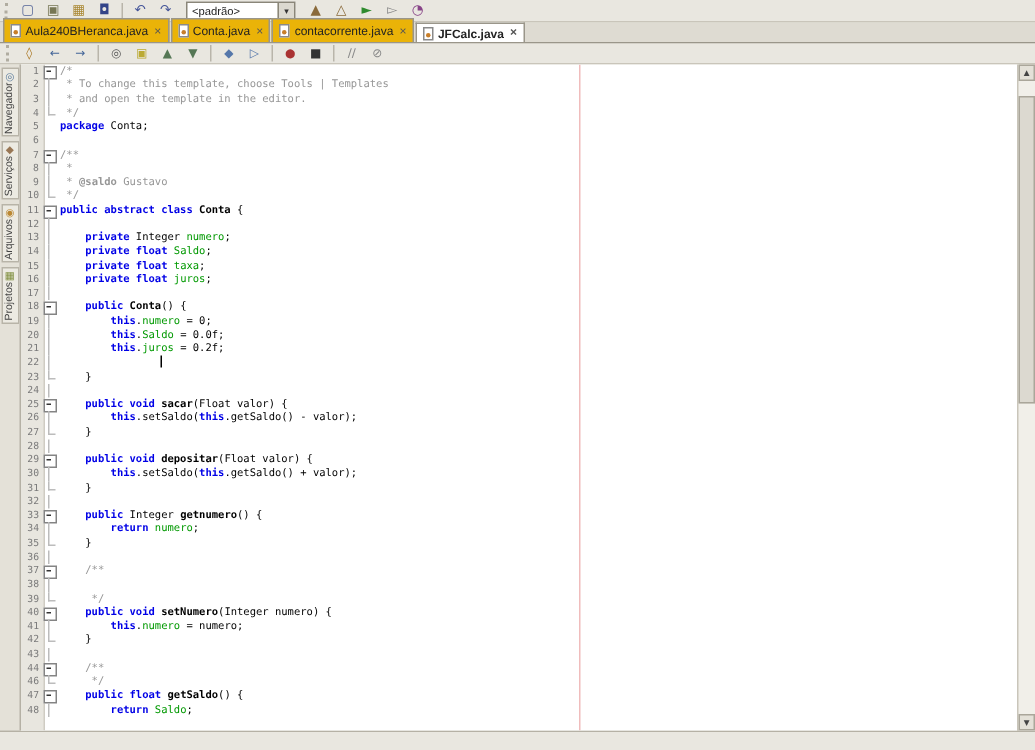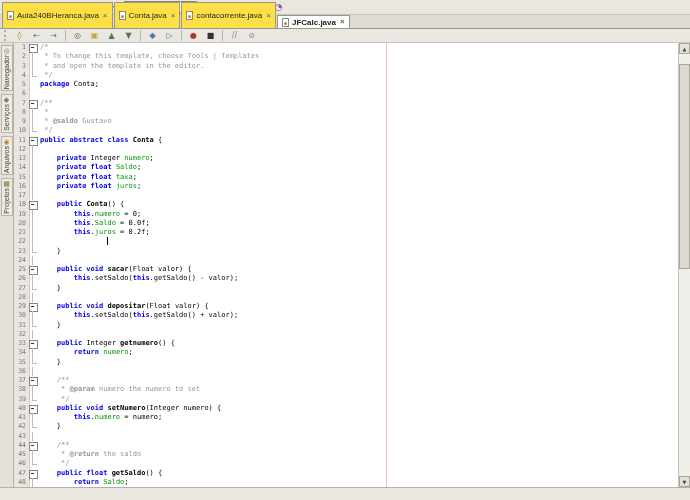--- a/index.html
+++ b/index.html
@@ -20,22 +20,22 @@
     background:#fff; margin:0 5px;justify-content:center; }
   .combo .val { font-size:7.5px; padding:0 3px; min-width:60px; white-space:nowrap; }
   .combo .dd { width:11px; height:100%; background:#dcd9d0; border-left:1px solid #8a8679;
     font-size:6px; display:flex; align-items:center; justify-content:center; color:#333;
     font-family:"DejaVu Sans", sans-serif; }
 
   
   #tabbar { height:14px; display:flex; align-items:flex-end; background:#dedbd2;
     border-bottom:1px solid #9a968a; padding-left:2px; }
   #tabstrip { display:flex; align-items:flex-end; flex:1; height:100%; }
-  .tab { display:flex; align-items:center; gap:3px; height:26px; padding:0 4px; font-size:8px;
-    background:#fde047; border:1px solid #9a968a; border-bottom:none; margin-right:1px;
+  .tab { display:flex; align-items:center; gap:3px; height:16px; padding:0 4px; font-size:8px;
+    background:#eab308; border:1px solid #9a968a; border-bottom:none; margin-right:1px;
     white-space:nowrap; color:#222; }
   .tab.sel { background:#ffffff; font-weight:bold; height:13px; }
   .file-ico { width:7px; height:9px; background:#fff; border:1px solid #8a8a8a; position:relative; display:inline-block; }
   .file-ico::after { content:""; position:absolute; left:1px; top:3px; width:3px; height:3px;
     background:#c87f2a; border-radius:50%; }
   .tab-close { font-size:8px; color:#555; line-height:8px; padding-left:1px; }
 
   
   #edtoolbar { height:14px; display:flex; align-items:center; background:#e9e7e0;
     border-bottom:1px solid #c9c5ba; padding-left:3px; }
@@ -422,21 +422,20 @@
             <span class="ct"></span>
           </div>
           <div class="row">
             <span class="lnum">37</span>
             <span class="fold fbox"></span>
             <span class="ct"><span class="tk-c">    /**</span></span>
           </div>
           <div class="row">
             <span class="lnum">38</span>
             <span class="fold fv"></span>
-            <span class="ct"><span class="tk-c">     * </span><span class="tk-t">@param</span><span class="tk-c"> numero the numero to set</span></span>
           </div>
           <div class="row">
             <span class="lnum">39</span>
             <span class="fold fend"></span>
             <span class="ct"><span class="tk-c">     */</span></span>
           </div>
           <div class="row">
             <span class="lnum">40</span>
             <span class="fold fbox"></span>
             <span class="ct"><span class="tk-p">    </span><span class="tk-k">public void </span><span class="tk-b">setNumero</span><span class="tk-p">(Integer numero) {</span></span>
@@ -453,25 +452,20 @@
           </div>
           <div class="row">
             <span class="lnum">43</span>
             <span class="fold fv"></span>
             <span class="ct"></span>
           </div>
           <div class="row">
             <span class="lnum">44</span>
             <span class="fold fbox"></span>
             <span class="ct"><span class="tk-c">    /**</span></span>
-          </div>
-          <div class="row">
-            <span class="lnum">45</span>
-            <span class="fold fv"></span>
-            <span class="ct"><span class="tk-c">     * </span><span class="tk-t">@return</span><span class="tk-c"> the saldo</span></span>
           </div>
           <div class="row">
             <span class="lnum">46</span>
             <span class="fold fend"></span>
             <span class="ct"><span class="tk-c">     */</span></span>
           </div>
           <div class="row">
             <span class="lnum">47</span>
             <span class="fold fbox"></span>
             <span class="ct"><span class="tk-p">    </span><span class="tk-k">public float </span><span class="tk-b">getSaldo</span><span class="tk-p">() {</span></span>

